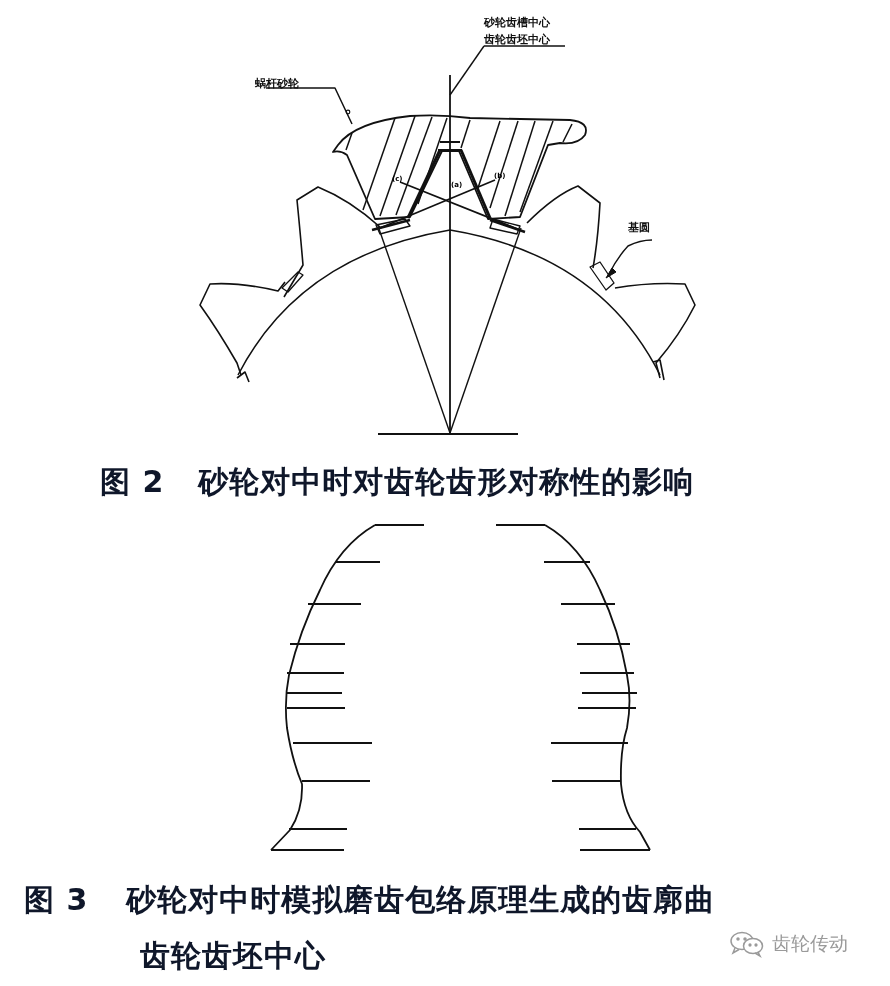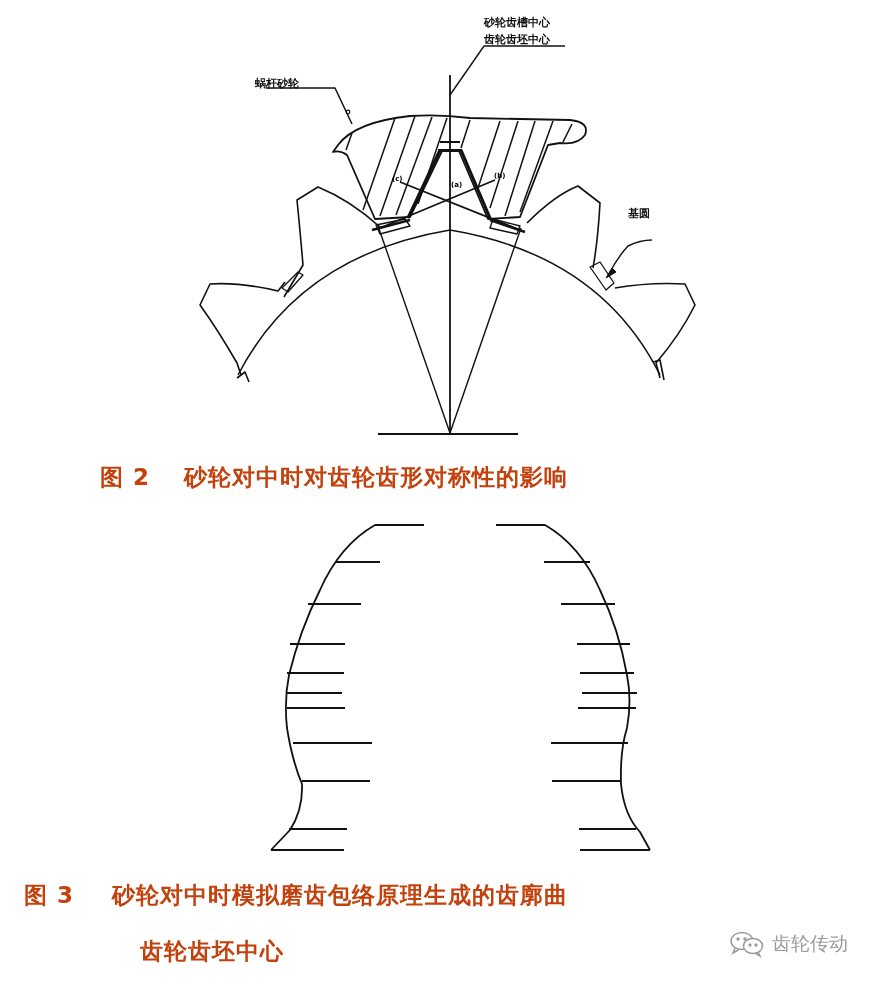--- a/index.html
+++ b/index.html
@@ -1,20 +1,20 @@
 <!DOCTYPE html>
 <html><head>
 <meta charset="utf-8">
 <style>
   html, body { margin: 0; padding: 0; background: #ffffff; }
   body { width: 890px; height: 986px; position: relative; overflow: hidden; font-family: "DejaVu Sans", sans-serif; color: #000; }
   .fig { position: absolute; left: 0; top: 0; }
   .lbl { position: absolute; font-family: "DejaVu Sans", sans-serif; font-weight: bold; color: #111; white-space: nowrap; }
   .lbl-small { font-size: 11px; letter-spacing: 0px; }
-  .caption { position: absolute; font-family: "DejaVu Sans", sans-serif; font-weight: bold; font-size: 23px; color: #c2410c; white-space: nowrap; letter-spacing: 1px; }
+  .caption { position: absolute; font-family: "DejaVu Sans", sans-serif; font-weight: bold; font-size: 30px; color: #0f172a; white-space: nowrap; letter-spacing: 1px; }
   .cap-num { display: inline-block; }
   .watermark { position: absolute; left: 728px; top: 930px; display: flex; align-items: center; gap: 6px; color: #9a9a9a; font-size: 19px; font-family: "DejaVu Sans", sans-serif; }
   .tiny { position: absolute; font-size: 7px; font-weight: bold; font-family: "DejaVu Sans", sans-serif; }
 </style>
 </head>
 <body>
 
 <svg class="fig" width="890" height="460" viewBox="0 0 890 460" xmlns="http://www.w3.org/2000/svg" fill="none" stroke="#111" stroke-width="1.6" stroke-linejoin="round">
 
   <path d="M238,375 Q300,255 450,230 Q600,255 660,375" stroke-width="1.5"></path>
@@ -74,21 +74,21 @@
   <line x1="450" y1="95" x2="484" y2="46" stroke-width="1.4"></line>
   <line x1="484" y1="46" x2="565" y2="46" stroke-width="1.4"></line>
 
   <path d="M609,274 Q617,258 628,246 Q640,240 652,240" stroke-width="1.4"></path>
   <path d="M606,278 L612,268 L616,272 Z" fill="#111" stroke-width="1"></path>
 </svg>
 
 <div class="lbl lbl-small" style="left:255px; top:76px;">蜗杆砂轮</div>
 <div class="lbl lbl-small" style="left:484px; top:15px;">砂轮齿槽中心</div>
 <div class="lbl lbl-small" style="left:484px; top:32px;">齿轮齿坯中心</div>
-<div class="lbl lbl-small" style="left:628px; top:206px;">基圆</div>
+<div class="lbl lbl-small" style="left:628px; top:220px;">基圆</div>
 <div class="tiny" style="left:392px; top:175px;">(c)</div>
 <div class="tiny" style="left:451px; top:181px;">(a)</div>
 <div class="tiny" style="left:494px; top:172px;">(b)</div>
 
 <div class="caption" style="left:100px; top:462px;">
   <span class="cap-num">图 2</span><span style="display:inline-block;width:34px;"></span><span>砂轮对中时对齿轮齿形对称性的影响</span>
 </div>
 
 <svg class="fig" width="890" height="860" viewBox="0 0 890 860" xmlns="http://www.w3.org/2000/svg" fill="none" stroke="#111" stroke-width="1.8" stroke-linejoin="round" stroke-linecap="butt">
 

